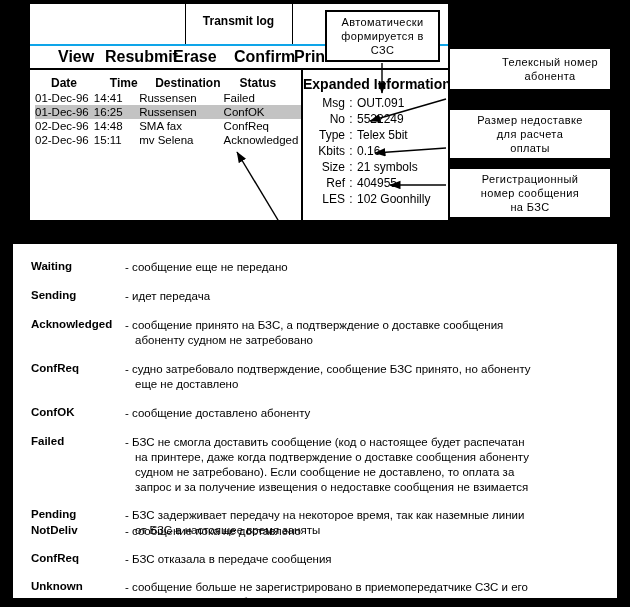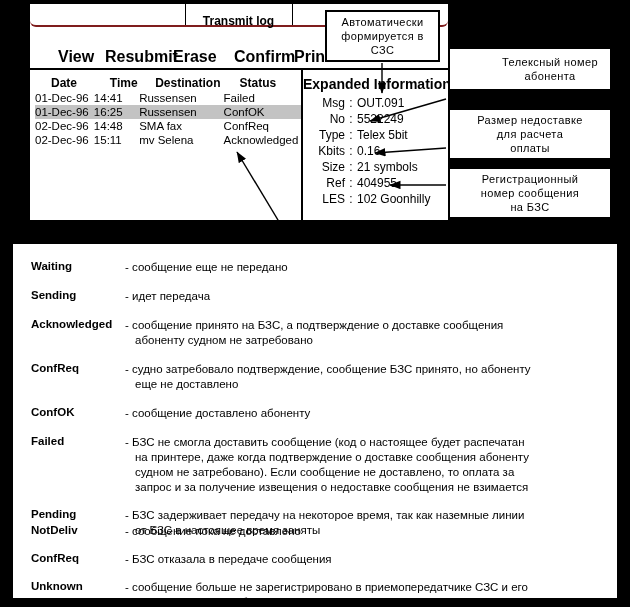--- a/index.html
+++ b/index.html
@@ -25,24 +25,23 @@
     background: #ffffff;
     border: 2px solid #000000;
     box-sizing: border-box;
   }
 
   
   #titlebar {
     position: absolute;
     left: 0; top: 0;
     width: 100%;
-    height: 23px;
-    border-bottom: 2px solid #7f1d1d;
-    box-sizing: border-box;
-    border-radius: 6px;
+    height: 42px;
+    border-bottom: 2px solid #0ea5e9;
+    box-sizing: border-box;
   }
   #titlebar .cellsep {
     position: absolute;
     top: 0;
     width: 0;
     height: 100%;
     border-left: 1px solid #000000;
   }
   #title-text {
     position: absolute;

